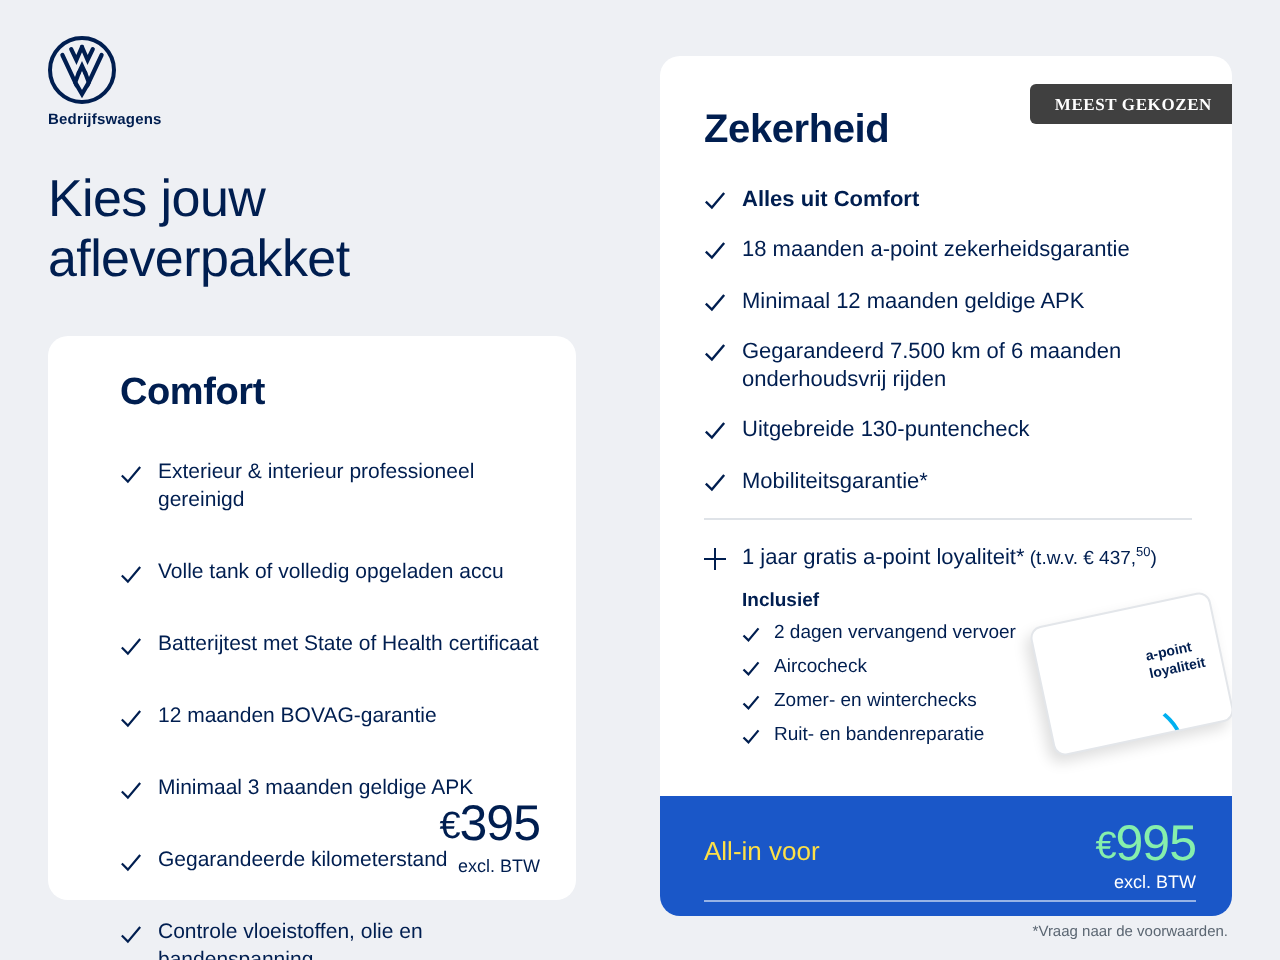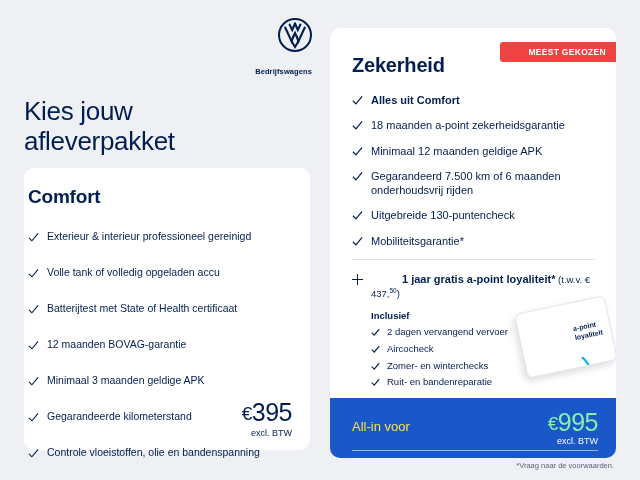--- a/index.html
+++ b/index.html
@@ -16,21 +16,21 @@
   }
 
   
   #left {
     position: absolute;
     left: 0; top: 0;
     width: 328px; height: 480px;
     background: #eef0f4;
     padding: 18px 16px 0 24px;
   }
-  .vw-logo-wrap { display: flex; flex-direction: column; align-items: flex-end; gap: 12px; }
+  .vw-logo-wrap { display: flex; flex-direction: column; align-items: flex-start; }
   .vw-logo {
     width: 34px; height: 34px;
     border-radius: 50%;
     border: 2px solid #001e50;
     position: relative;
     display: block;
   }
   .vw-logo svg { display: block; }
   .vw-sub {
     font-size: 7.5px;
@@ -45,35 +45,35 @@
     line-height: 1.17;
     color: #001e50;
     font-weight: normal;
     letter-spacing: -.3px;
   }
 
   
   #comfort-card {
     position: absolute;
     left: 24px; top: 168px;
-    width: 286px; height: 282px;
+    width: 264px; height: 282px;
     background: #fff;
     border-radius: 10px;
-    padding: 18px 18px 12px 4px;
+    padding: 18px 18px 12px 36px;
   }
   .card-title {
     font-size: 19px;
     color: #001e50;
     font-weight: bold;
     letter-spacing: -.2px;
   }
   .feature-list { margin-top: 14px; }
   .feature {
     display: flex;
-    align-items: center;
+    align-items: flex-start;
     margin-bottom: 9px;
     margin-top: 22px;
   }
   .check {
     flex: 0 0 auto;
     width: 11px; height: 11px;
     margin-right: 8px;
     margin-top: 2px;
   }
   .check svg { display: block; }
@@ -105,28 +105,29 @@
     position: absolute;
     left: 330px; top: 28px;
     width: 286px; height: 430px;
     background: #fff;
     border-radius: 10px;
     overflow: hidden;
   }
   #badge {
     position: absolute;
     right: 0; top: 14px;
-    background: #ef4444;
+    background: #404040;
     color: #fff;
     font-size: 8.5px;
     font-weight: bold;
     letter-spacing: .3px;
-    padding: 5px 10px 5px 28px;
+    padding: 5px 10px 5px 12px;
     border-top-left-radius: 3px;
     border-bottom-left-radius: 3px;
+    font-family: Liberation Serif, serif;
   }
   #right .inner { padding: 26px 20px 0 22px; }
   .r-title {
     font-size: 20px;
     color: #001e50;
     font-weight: bold;
     letter-spacing: -.2px;
     margin-bottom: 16px;
   }
   .r-feature { display: flex; align-items: flex-start; margin-bottom: 11px; }
@@ -144,21 +145,21 @@
     width: 11px; height: 11px;
     margin-right: 8px; margin-top: 2px;
     position: relative;
   }
   .plus:before, .plus:after {
     content: ""; position: absolute; background: #001e50;
   }
   .plus:before { left: 0; top: 5px; width: 11px; height: 1.4px; }
   .plus:after { left: 5px; top: 0; width: 1.4px; height: 11px; }
   .loyal-text { font-size: 11px; color: #001e50; line-height: 1.3; }
-  .loyal-text b { font-weight: bold; margin-left: 31px; }
+  .loyal-text b { font-weight: normal; }
   .loyal-text .small { font-size: 9.5px; }
   .loyal-text sup { font-size: 6.5px; vertical-align: super; }
 
   .inclusief {
     margin: 9px 0 5px 19px;
     font-size: 9.5px;
     color: #001e50;
     font-weight: bold;
   }
   .sub-list { margin-left: 19px; }

